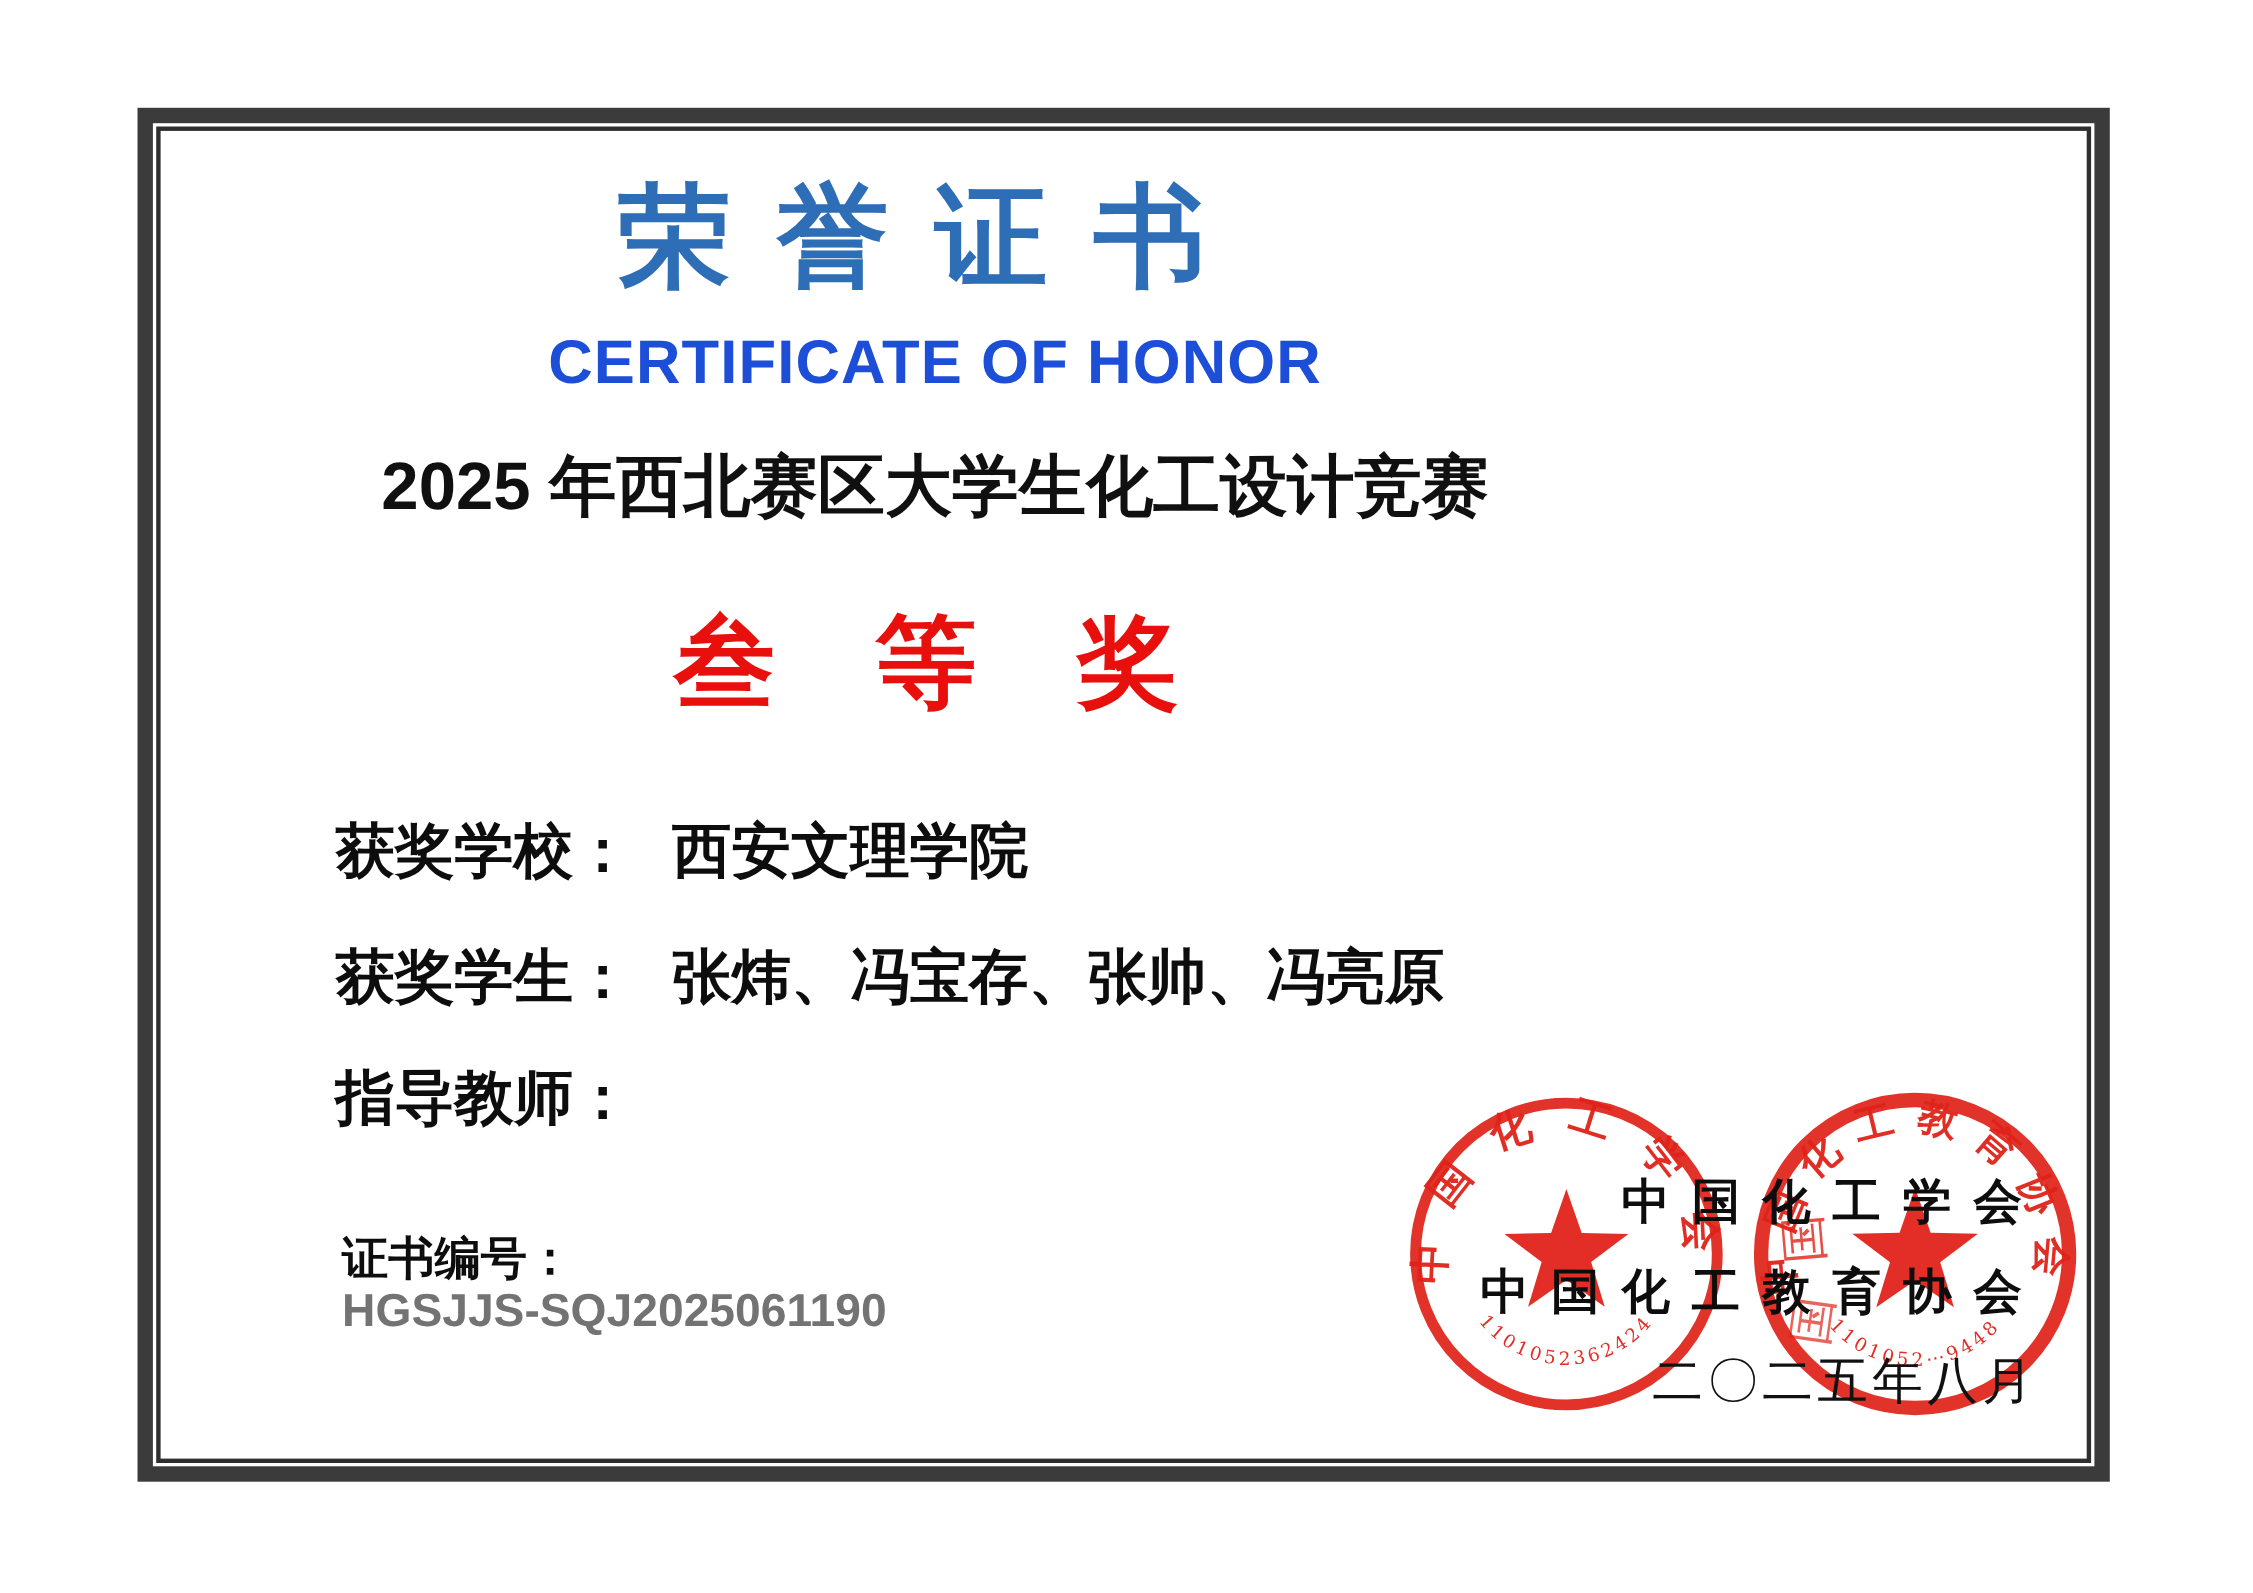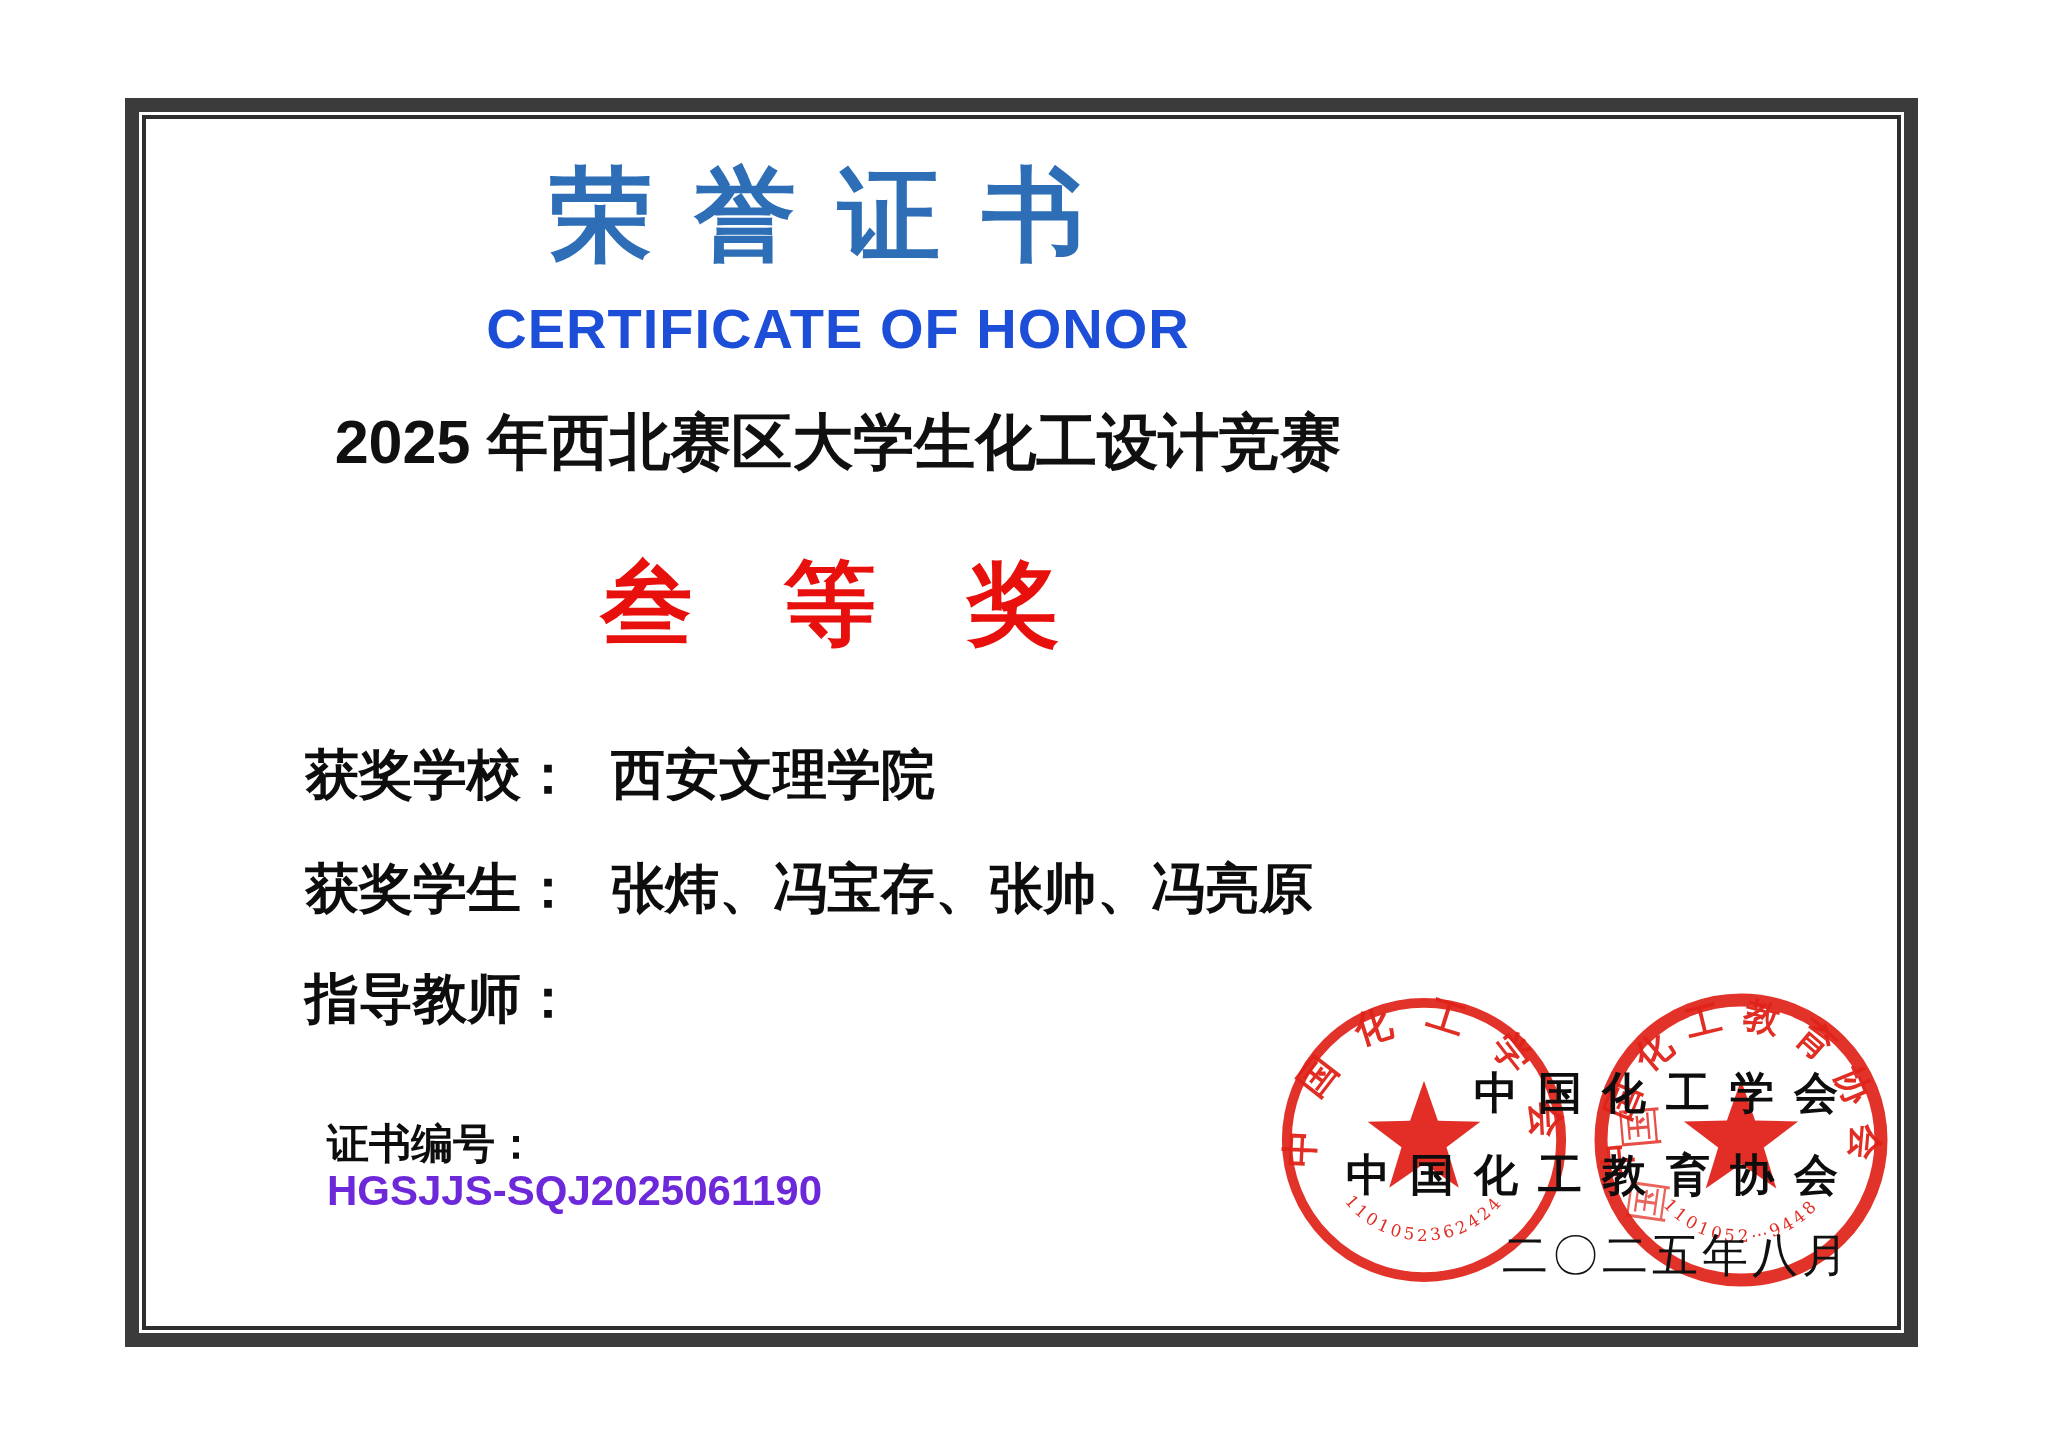--- a/index.html
+++ b/index.html
@@ -8,21 +8,21 @@
     overflow:hidden;font-family:"Liberation Sans",sans-serif;
   }
   .frame{
     position:absolute;left:125px;top:98px;width:1793px;height:1249px;
     border:14px solid #3b3b3b;box-sizing:border-box;
   }
   .frame-inner{
     position:absolute;inset:3px;border:4px solid #2e2e2e;
   }
   .abs{position:absolute;line-height:1.12;white-space:nowrap;}
-  .centered{left:0;width:1676px;text-align:center;}
+  .centered{left:12px;width:1676px;text-align:center;}
   .title-cn{
     top:158px;font-size:102px;font-weight:bold;color:#2e6eb6;
     letter-spacing:42px;z-index:2;
   }
   .title-en{
     top:298px;font-size:56px;font-weight:800;color:#1d4ed8;
     letter-spacing:1px;z-index:2;
   }
   .competition{
     top:408px;font-size:61px;font-weight:700;color:#101010;z-index:2;
@@ -32,21 +32,21 @@
     letter-spacing:16px;word-spacing:34px;z-index:2;
   }
   .field-row{display:flex;align-items:baseline;z-index:2;}
   .field-label{font-size:54px;font-weight:bold;color:#0d0d0d;}
   .field-value{font-size:54px;font-weight:bold;color:#0d0d0d;margin-left:36px;}
   .row1{left:305px;top:744px;}
   .row2{left:305px;top:858px;}
   .row3{left:305px;top:968px;}
   .certno-row{left:309px;top:1120px;display:flex;align-items:baseline;z-index:2;flex-direction:column;}
   .certno-label{font-size:42px;font-weight:bold;color:#0d0d0d;}
-  .certno-value{font-size:42px;font-weight:bold;color:#6d28d9;margin-left:18px;}
+  .certno-value{font-size:42px;font-weight:bold;color:#737373;margin-left:2px;}
   .issuer{
     right:190px;font-size:44px;font-weight:bold;color:#0d0d0d;
     letter-spacing:20px;z-index:3;text-align:right;
   }
   .issuer1{top:1068px;}
   .issuer2{top:1150px;}
   .issue-date{
     right:196px;top:1230px;font-size:46px;color:#111;
     font-family:"DejaVu Serif","Liberation Serif",serif;
     letter-spacing:4px;z-index:3;text-align:right;

